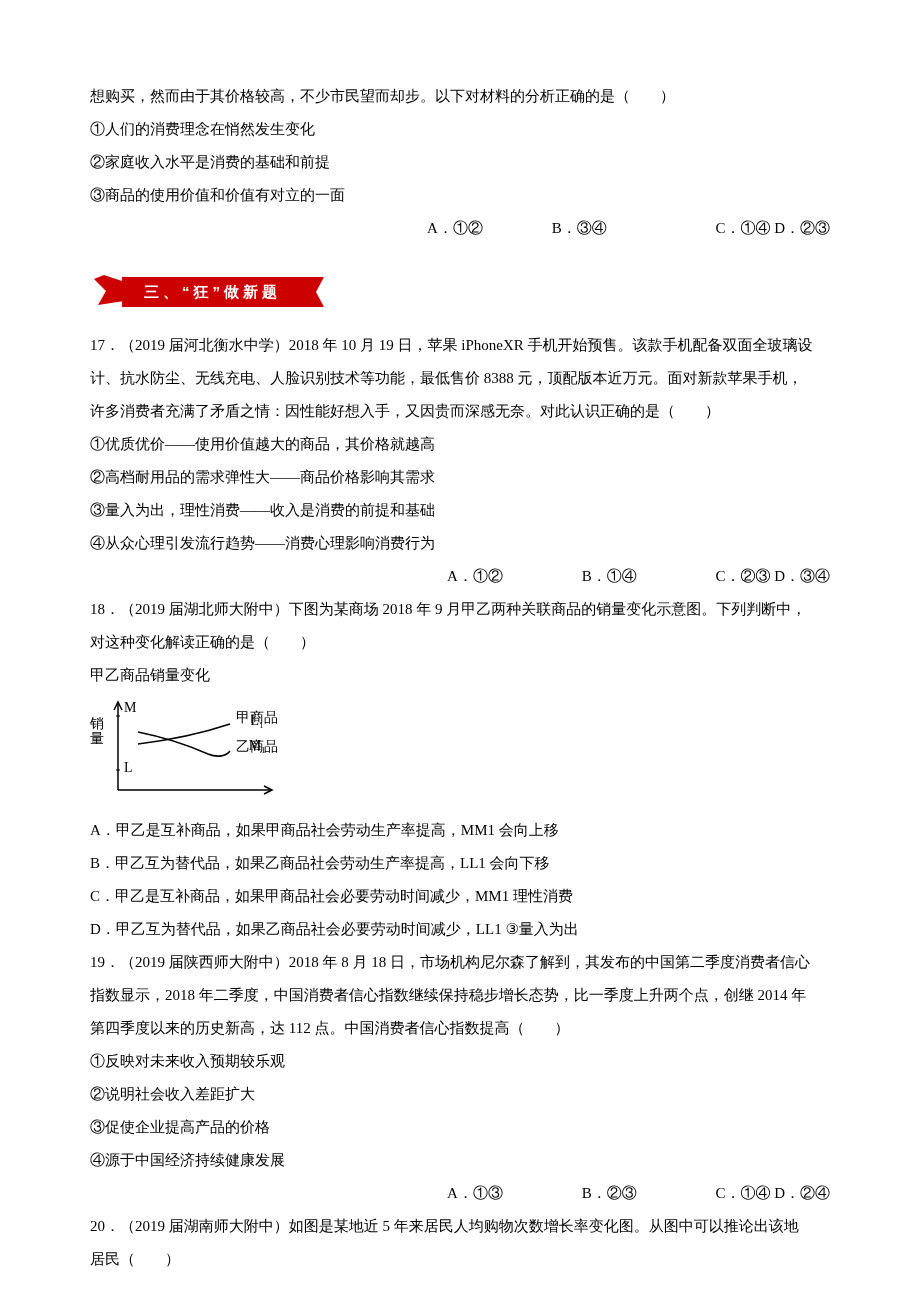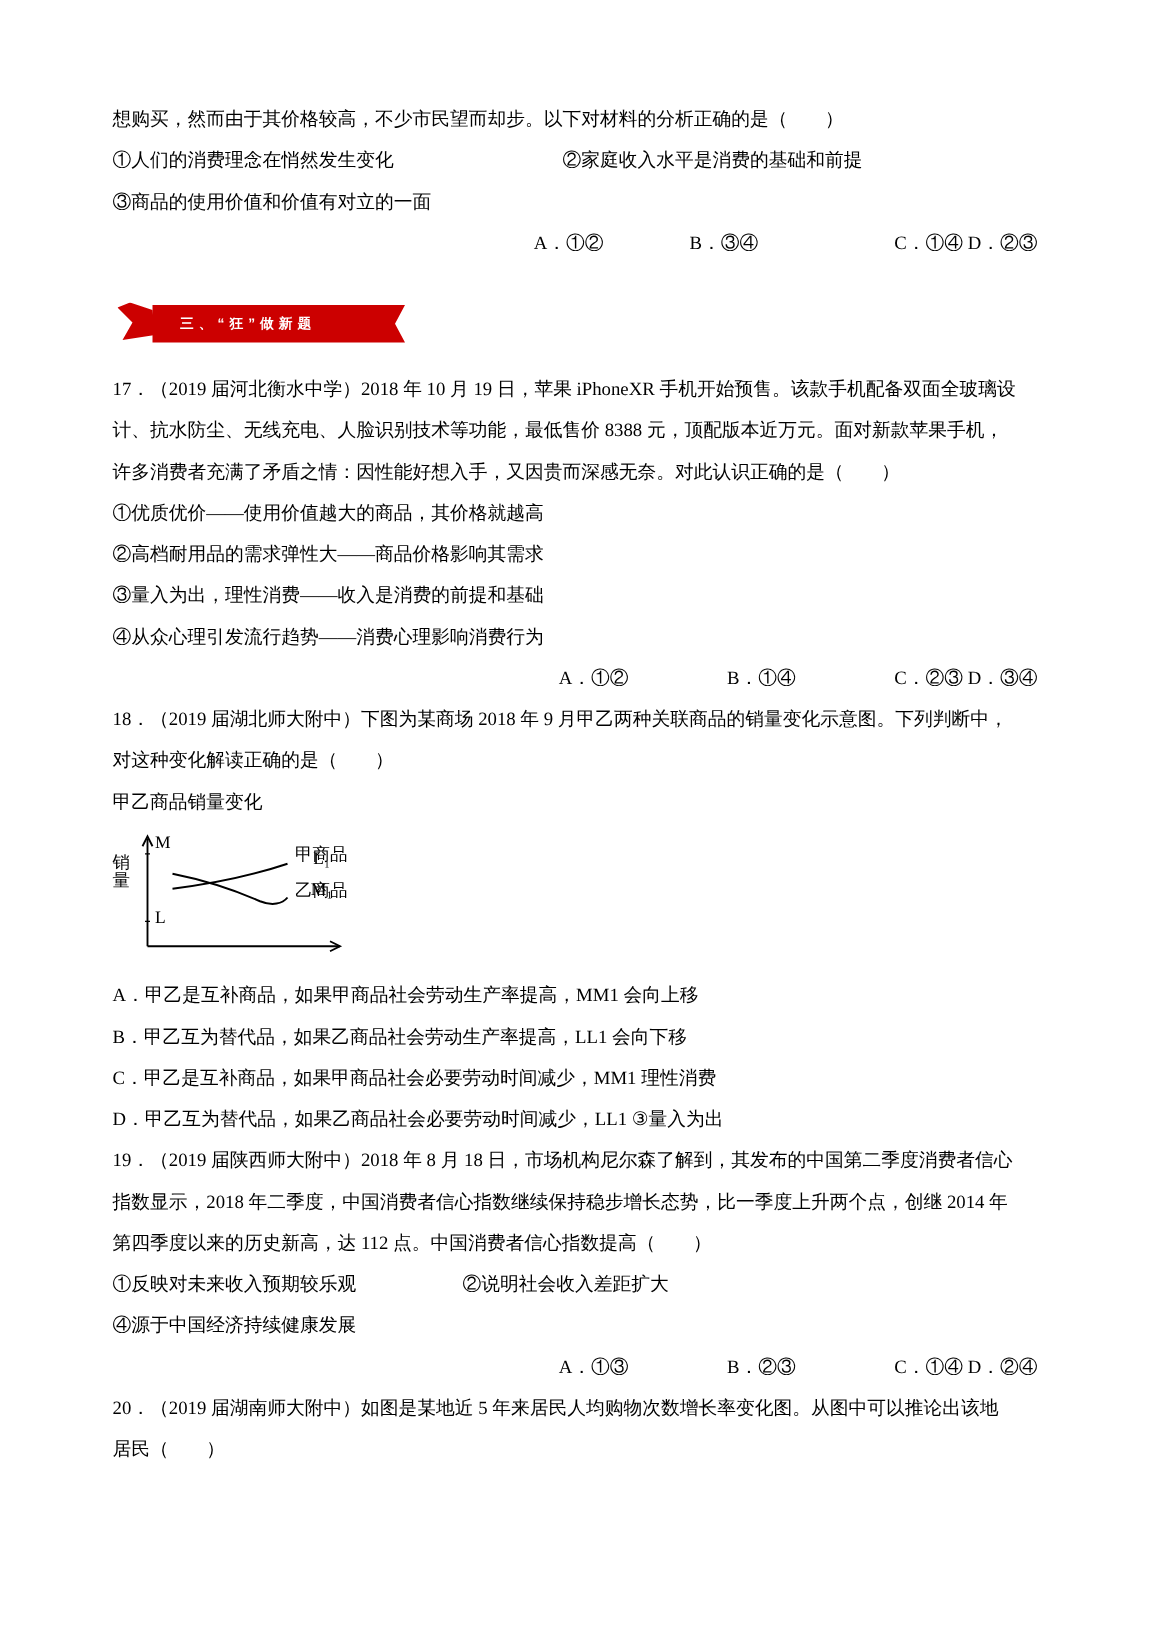--- a/index.html
+++ b/index.html
@@ -28,21 +28,21 @@
       display: flex;
       align-items: center;
     }
     .banner svg { display: block; }
     .banner-text {
       position: absolute;
       left: 50px;
       top: 0;
       color: #fff;
       font-weight: bold;
-      font-size: 11px;
+      font-size: 15px;
       font-family: "SimHei","黑体",sans-serif;
       letter-spacing: 4px;
       line-height: 34px;
     }
     .chart-container {
       width: 200px;
       height: 110px;
       margin: 6px 0 6px 0;
       position: relative;
       font-family: "KaiTi","楷体", serif;
@@ -58,21 +58,21 @@
     .ylabel { left: 0; top: 18px; width: 16px; }
     .label-M { left: 34px; top: 2px; }
     .label-L { left: 34px; top: 62px; }
     .label-A { right: 12px; top: 12px; }
     .label-L1 { right: 26px; top: 15px; }
     .label-M1 { right: 24px; top: 40px; }
     .label-B { right: 12px; top: 41px; }
     .inline-options .opt-a{width:130px;}
     .inline-options .opt-b{width:130px;}
     .inline-options .opt-c{width:130px;}
-    .two-col { display:flex; }
+    .two-col { display:flex;flex-direction:column; }
     .two-col > span:first-child{ width: 360px; }
   </style>
 </head>
 <body>
 
 <p class="para">想购买，然而由于其价格较高，不少市民望而却步。以下对材料的分析正确的是（　　）</p>
 <p class="para two-col">
   <span>①人们的消费理念在悄然发生变化</span>
   <span>②家庭收入水平是消费的基础和前提</span>
 </p>
@@ -142,20 +142,21 @@
 <p class="para">D．甲乙互为替代品，如果乙商品社会必要劳动时间减少，LL1 ③量入为出</p>
 
 <p class="para">19．（2019 届陕西师大附中）2018 年 8 月 18 日，市场机构尼尔森了解到，其发布的中国第二季度消费者信心</p>
 <p class="para">指数显示，2018 年二季度，中国消费者信心指数继续保持稳步增长态势，比一季度上升两个点，创继 2014 年</p>
 <p class="para">第四季度以来的历史新高，达 112 点。中国消费者信心指数提高（　　）</p>
 <p class="para two-col">
   <span style="width:280px">①反映对未来收入预期较乐观</span>
   <span>②说明社会收入差距扩大</span>
 </p>
 <p class="para two-col">
+  <span style="width:280px">③促使企业提高产品的价格</span>
   <span>④源于中国经济持续健康发展</span>
 </p>
 <p class="para options-row inline-options">
   <span class="opt opt-a">A．①③</span>
   <span class="opt opt-b">B．②③</span>
   <span class="opt opt-c">C．①④</span>
   <span class="opt opt-d">D．②④</span>
 </p>
 
 <p class="para">20．（2019 届湖南师大附中）如图是某地近 5 年来居民人均购物次数增长率变化图。从图中可以推论出该地</p>

